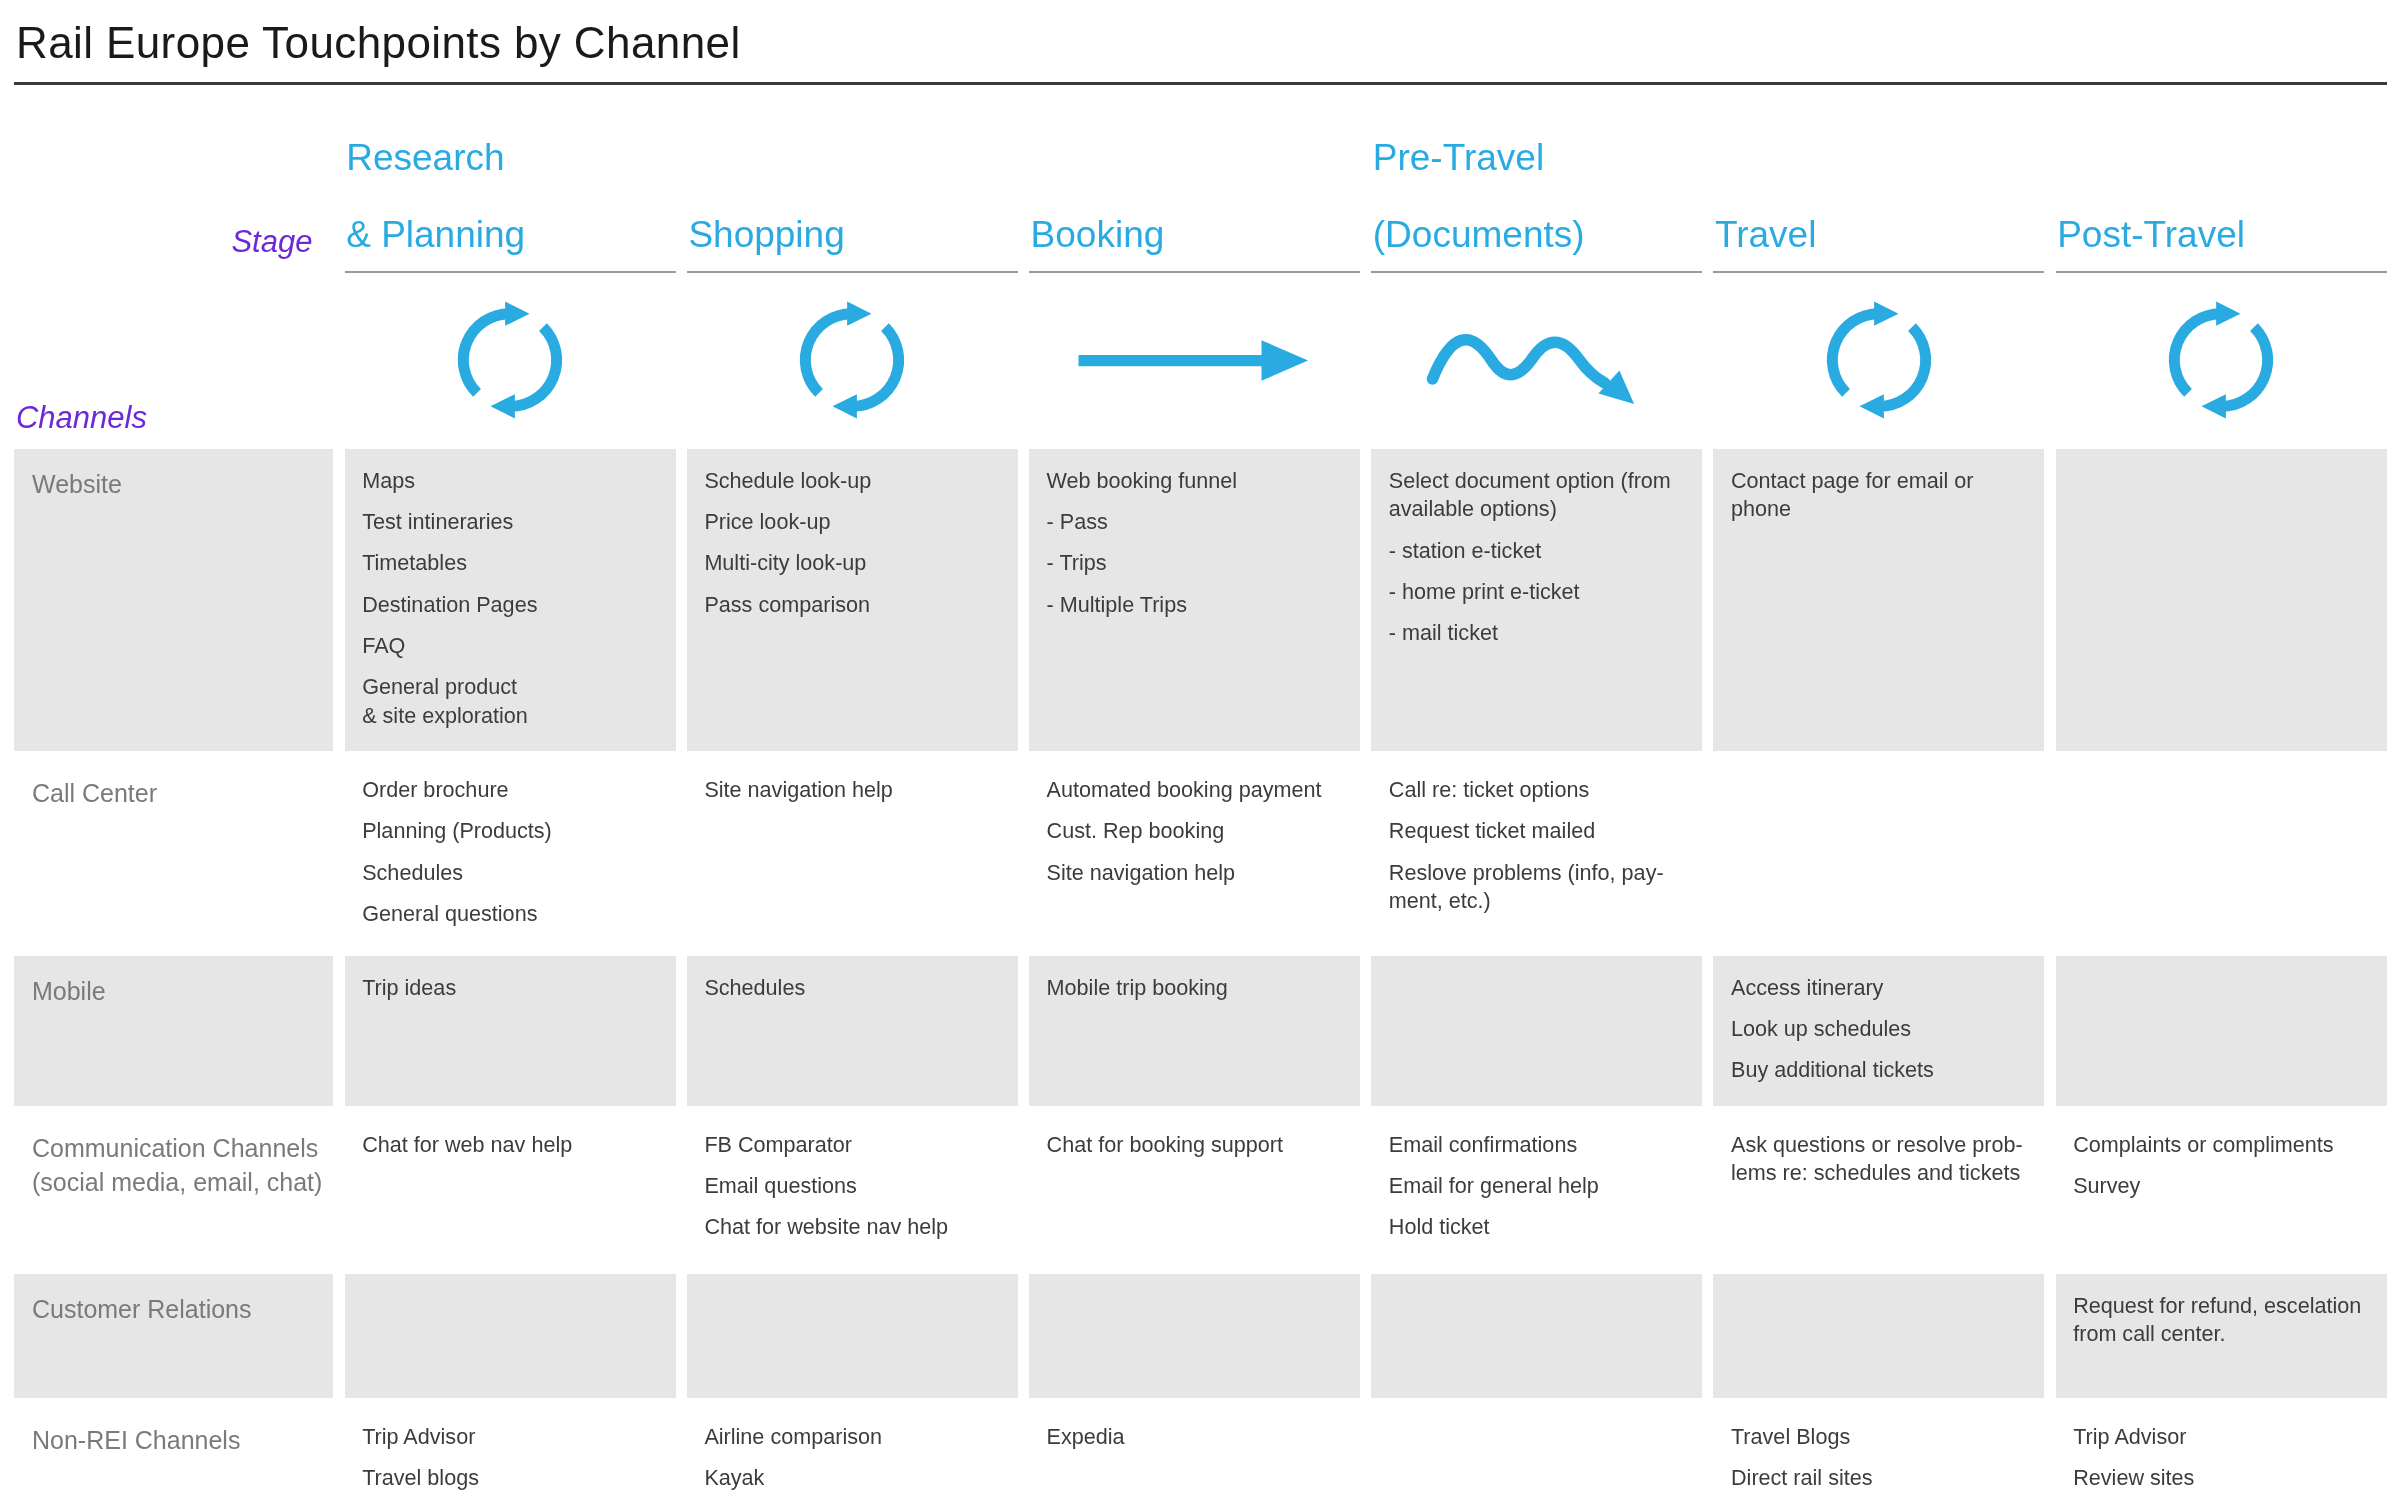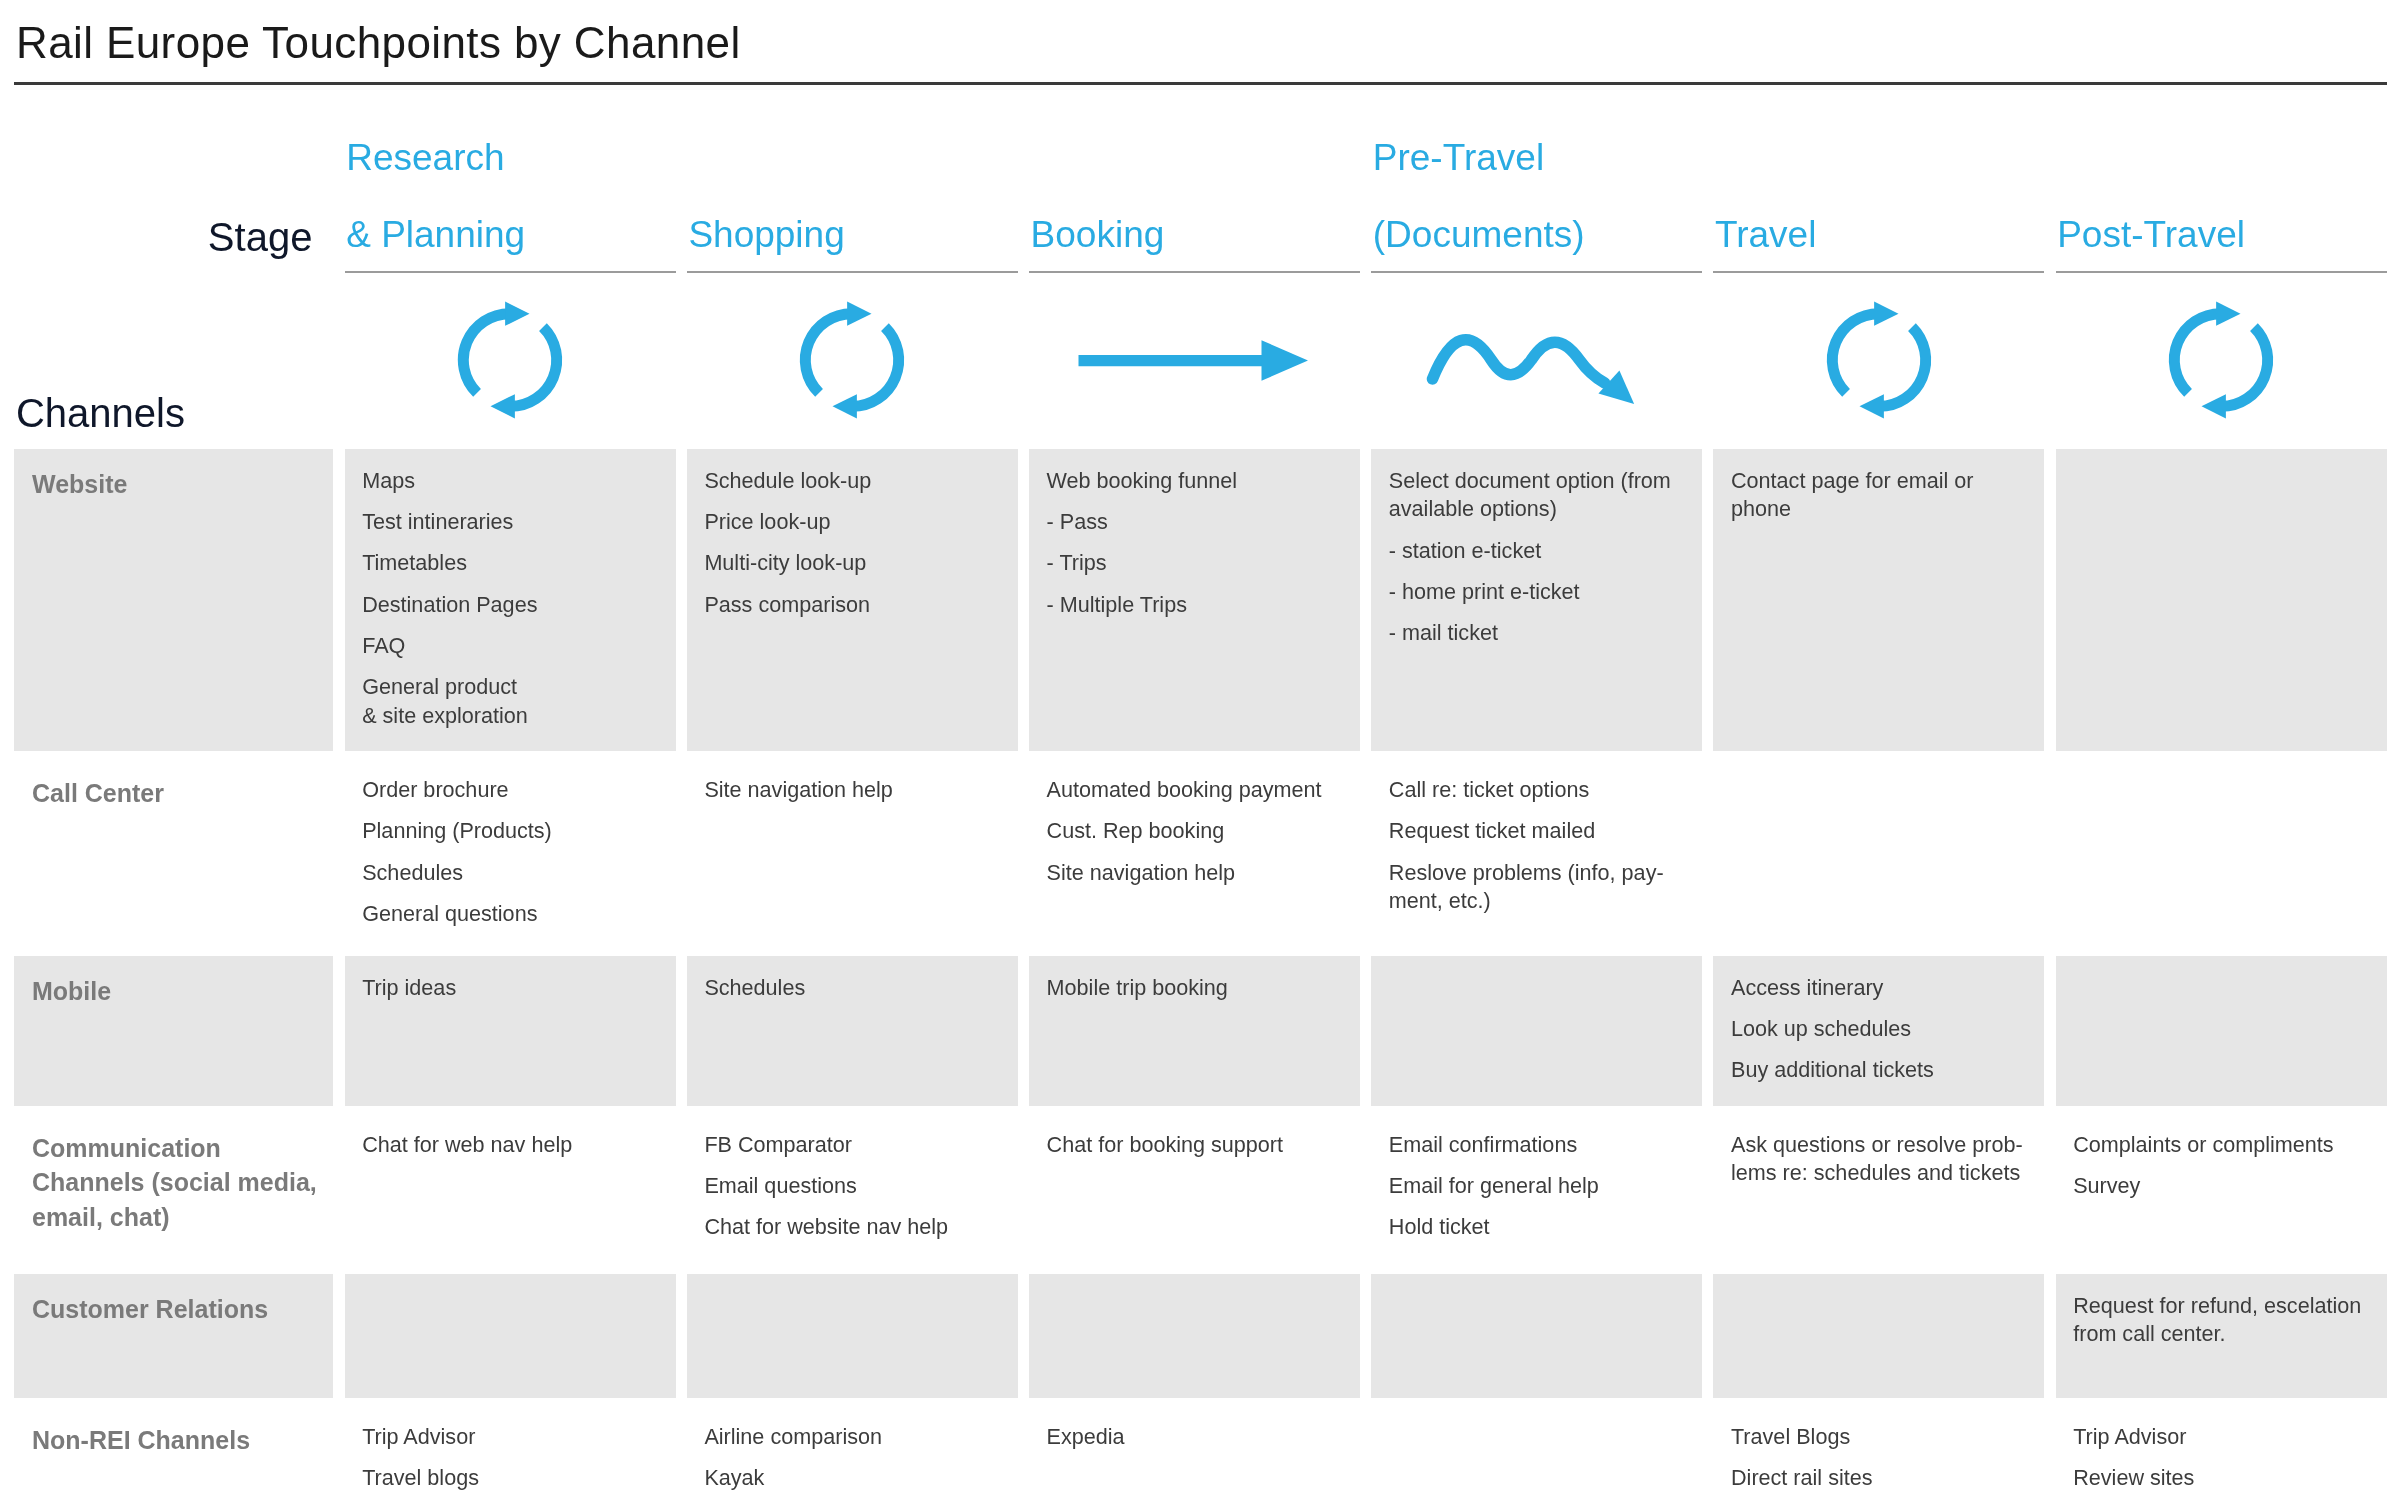--- a/index.html
+++ b/index.html
@@ -34,21 +34,21 @@
     column-gap:11.2px;
     margin-bottom:7.2px;
   }
   
   .header-names{min-height:134px;margin-bottom:0;}
   .stage-cell{
     display:flex;align-items:flex-end;justify-content:flex-end;
     padding:0 21px 12.8px 0;
   }
   .muted-heading{
-    font-size:40px;color:#0f172a;font-weight:400;
+    font-size:31px;color:#6d28d9;font-weight:400;font-style:italic;
   }
   .stage-name{
     display:flex;flex-direction:column;justify-content:flex-end;
     border-bottom:2.4px solid #9B9B9B;
     padding:0 0 11.2px 1.6px;
   }
   .stage-line{
     font-size:37px;color:var(--accent);font-weight:400;line-height:1.38;margin-top:26px;
   }
   
@@ -70,21 +70,21 @@
   .svg-arrow line{stroke:var(--accent);stroke-width:15;}
   .svg-arrow polygon{fill:var(--accent);}
   .svg-wave path{stroke:var(--accent);stroke-width:11;fill:none;stroke-linecap:round;}
   .svg-wave polygon{fill:var(--accent);}
   
   .data-row .cell{
     padding:17.6px 8px 8px 17.6px;
   }
   .data-row.shaded .cell{background:var(--cellbg);}
   .label-cell{
-    font-size:25px;font-weight:700;color:#7A7A7A;line-height:1.38;
+    font-size:25px;font-weight:400;color:#7A7A7A;line-height:1.38;
     padding:17.6px 24px 8px 17.6px;
   }
   .item{
     font-size:21.6px;color:#3C3C3C;line-height:1.32;
     margin:0 0 12.8px 0;
     white-space:pre-line;
   }
 </style>
 </head>
 <body>

